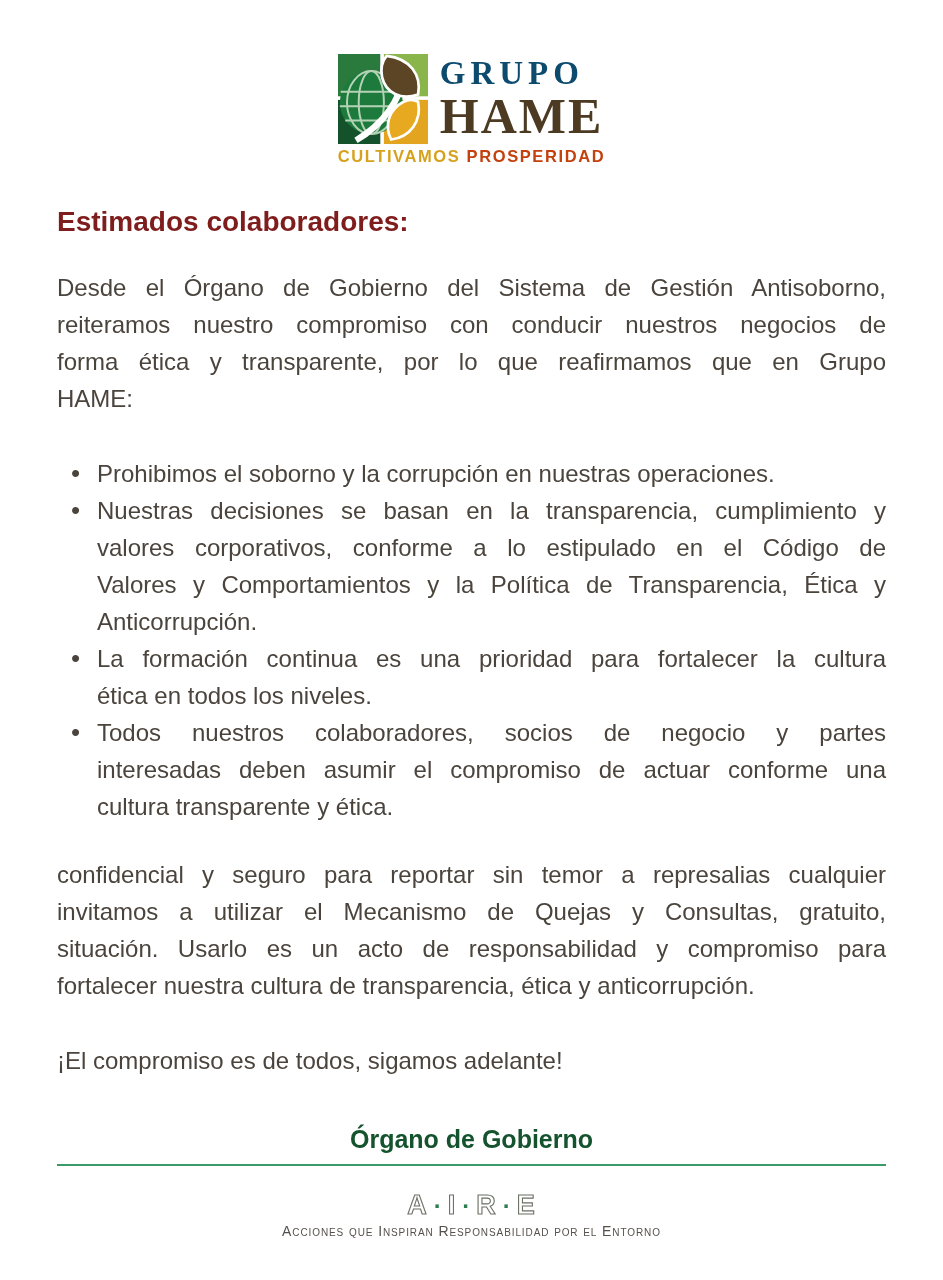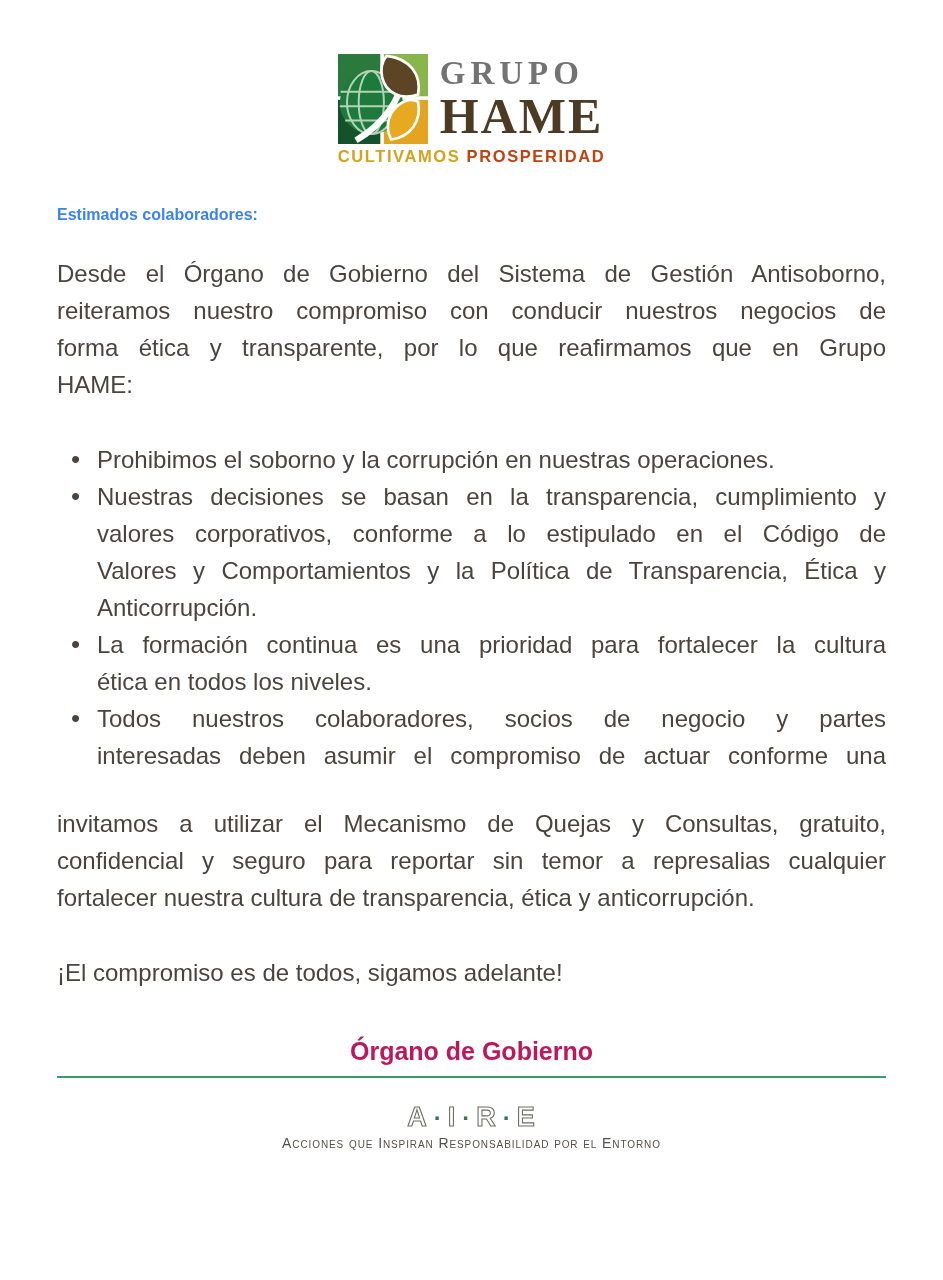--- a/index.html
+++ b/index.html
@@ -13,48 +13,48 @@
   .page {
     width: 943px; height: 1280px;
     padding: 54px 57px 0 57px;
   }
 
   
   .logo-block { width: fit-content; margin: 0 auto; text-align: center; }
   .logo-row { display: flex; align-items: center; gap: 12px; }
   .logo-mark { width: 90px; height: 90px; flex: 0 0 auto; }
   .wordmark { text-align: left; font-family: "Liberation Serif", serif; line-height: 1; }
-  .wordmark .w1 { font-size: 33px; font-weight: 600; letter-spacing: 5px; color: #737373; display: block; }
+  .wordmark .w1 { font-size: 33px; font-weight: 600; letter-spacing: 5px; color: #0c4a6e; display: block; }
   .wordmark .w2 { font-size: 50px; font-weight: 700; letter-spacing: 2px; color: #4c3a22; display: block; margin-top: 1px; }
   .logo-tagline { margin-top: 3px; font-size: 16.5px; font-weight: 700; letter-spacing: 1.6px; }
   .logo-tagline .t1 { color: #d6a11c; }
   .logo-tagline .t2 { color: #c2410c; }
 
   
-  .greeting { margin-top: 40px; font-size: 16px; font-weight: 700; color: #3b82f6; }
+  .greeting { margin-top: 40px; font-size: 28px; font-weight: 700; color: #7f1d1d; }
   .block { margin-top: 31px; }
   .line {
     font-size: 24px; line-height: 37px;
     text-align: justify; text-align-last: justify;
     white-space: normal;
   }
   .line.last { text-align-last: left; }
 
   ul.bullets { list-style: none; margin-top: 38px; }
   ul.bullets li { position: relative; padding-left: 40px; }
   ul.bullets li::before {
     content: "\2022";
     position: absolute; left: 14px; top: 0;
     font-size: 26px; line-height: 37px; color: #4b443d;
   }
 
   .motto { margin-top: 38px; font-size: 24px; line-height: 37px; }
 
   
-  .signature { margin-top: 46px; text-align: center; font-size: 25px; font-weight: 700; color: #be185d; }
+  .signature { margin-top: 46px; text-align: center; font-size: 25px; font-weight: 700; color: #14532d; }
   .sig-line { margin-top: 10px; border: none; border-top: 2px solid #3a9a68; width: 100%; }
 
   
   .footer { margin-top: 24px; text-align: center; }
   .aire { display: inline-flex; align-items: center; }
   .aire-letter {
     font-size: 27px; font-weight: 600; letter-spacing: 1px;
     color: #ffffff;
     -webkit-text-stroke: 1.1px #6d7166;
   }
@@ -120,26 +120,28 @@
       <div class="line just">Valores y Comportamientos y la Política de Transparencia, Ética y</div>
       <div class="line last">Anticorrupción.</div>
     </li>
     <li>
       <div class="line just">La formación continua es una prioridad para fortalecer la cultura</div>
       <div class="line last">ética en todos los niveles.</div>
     </li>
     <li>
       <div class="line just">Todos nuestros colaboradores, socios de negocio y partes</div>
       <div class="line just">interesadas deben asumir el compromiso de actuar conforme una</div>
+      <div class="line last">cultura transparente y ética.</div>
     </li>
   </ul>
 
   <div class="block">
+    <div class="line just">confidencial y seguro para reportar sin temor a represalias cualquier</div>
     <div class="line just">invitamos a utilizar el Mecanismo de Quejas y Consultas, gratuito,</div>
-    <div class="line just">confidencial y seguro para reportar sin temor a represalias cualquier</div>
+    <div class="line just">situación. Usarlo es un acto de responsabilidad y compromiso para</div>
     <div class="line last">fortalecer nuestra cultura de transparencia, ética y anticorrupción.</div>
   </div>
 
   <div class="motto">¡El compromiso es de todos, sigamos adelante!</div>
 
   <div class="signature">Órgano de Gobierno</div>
   <hr class="sig-line">
 
   <div class="footer">
     <div class="aire">

